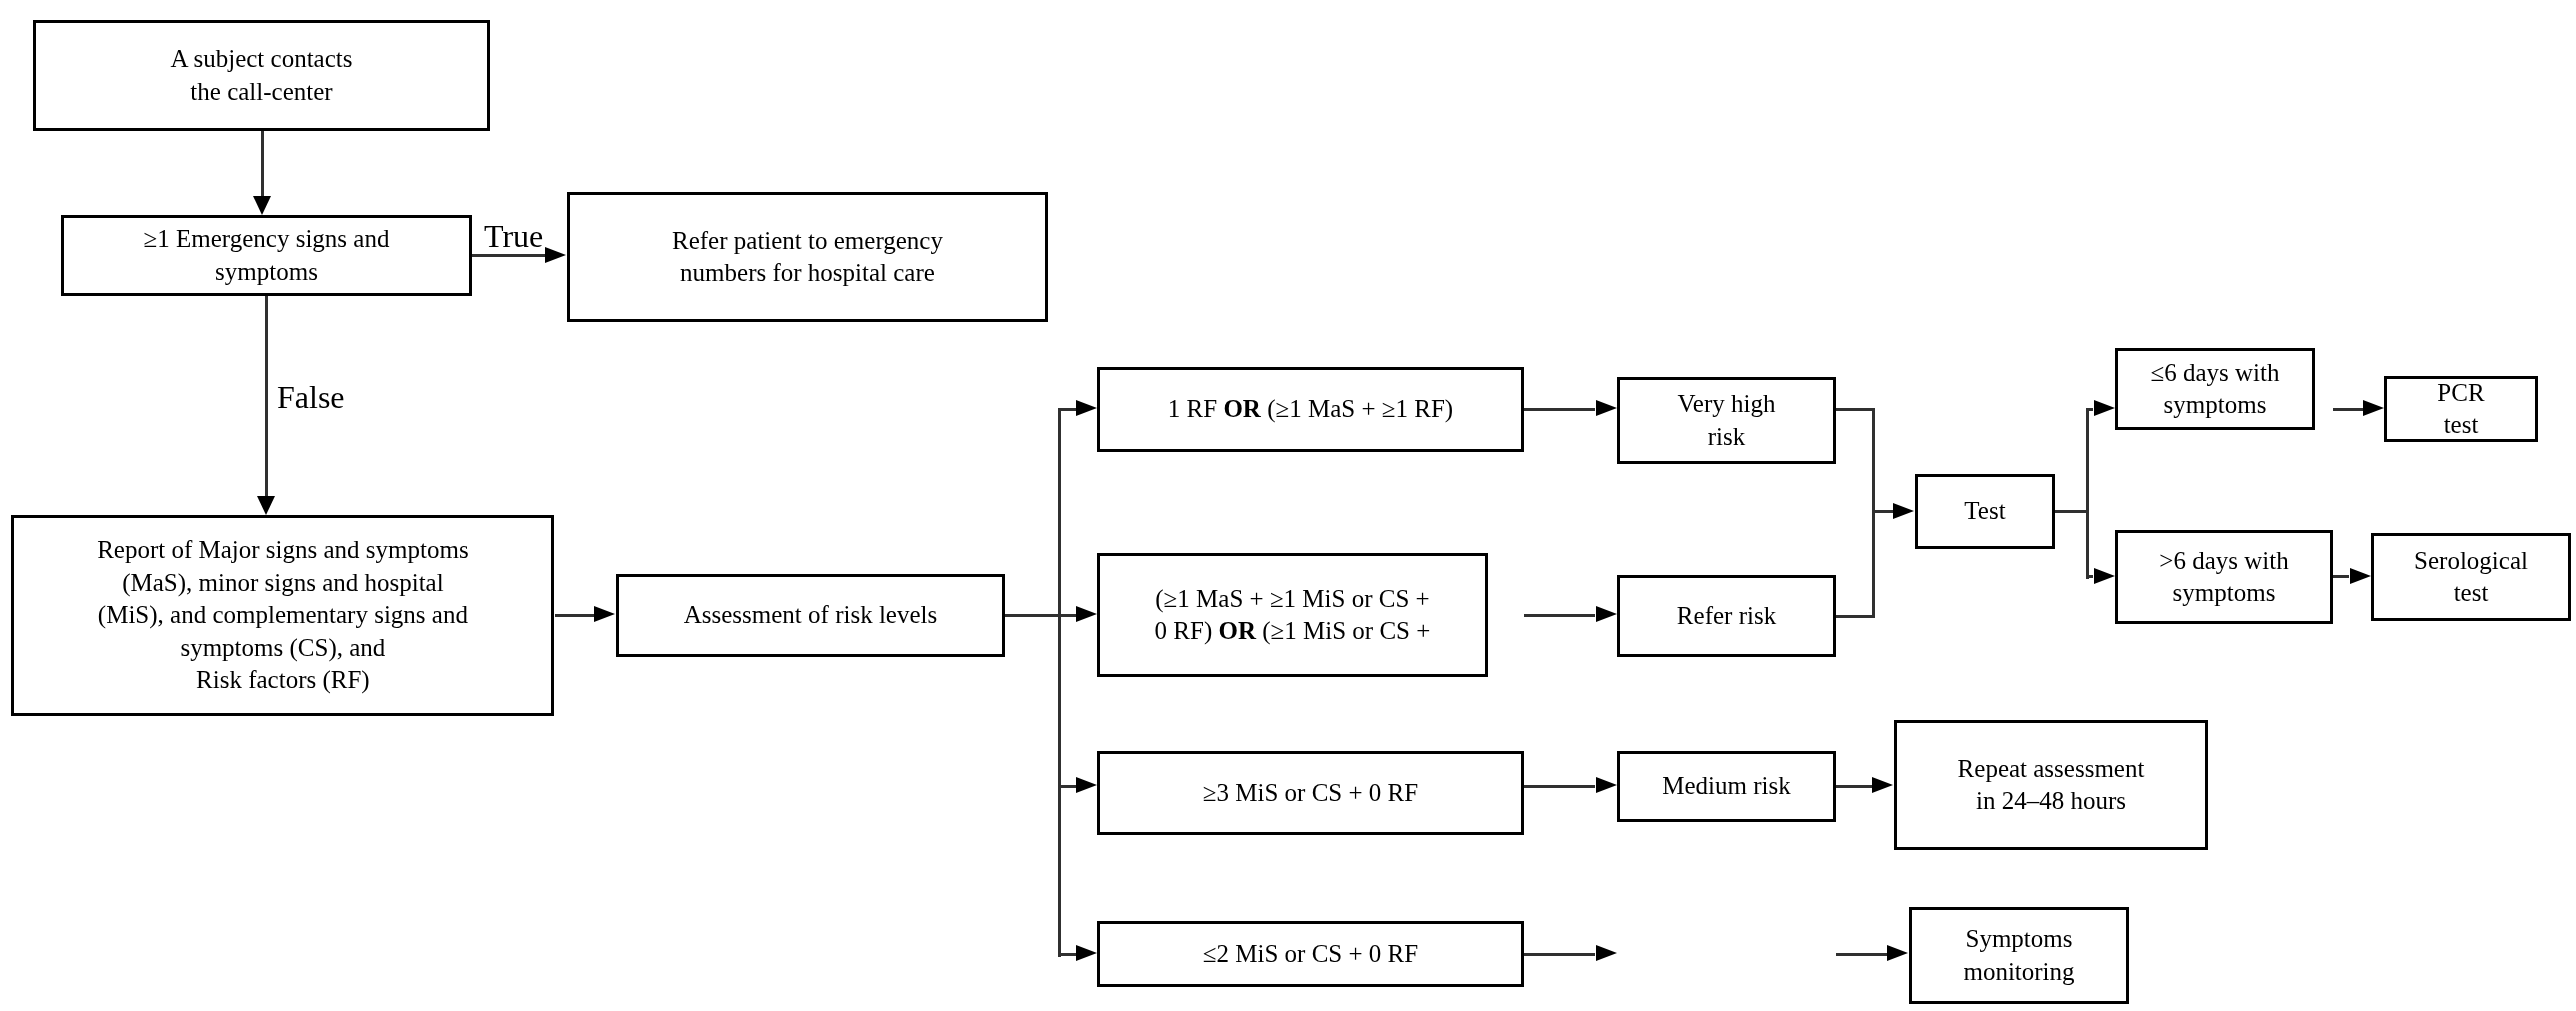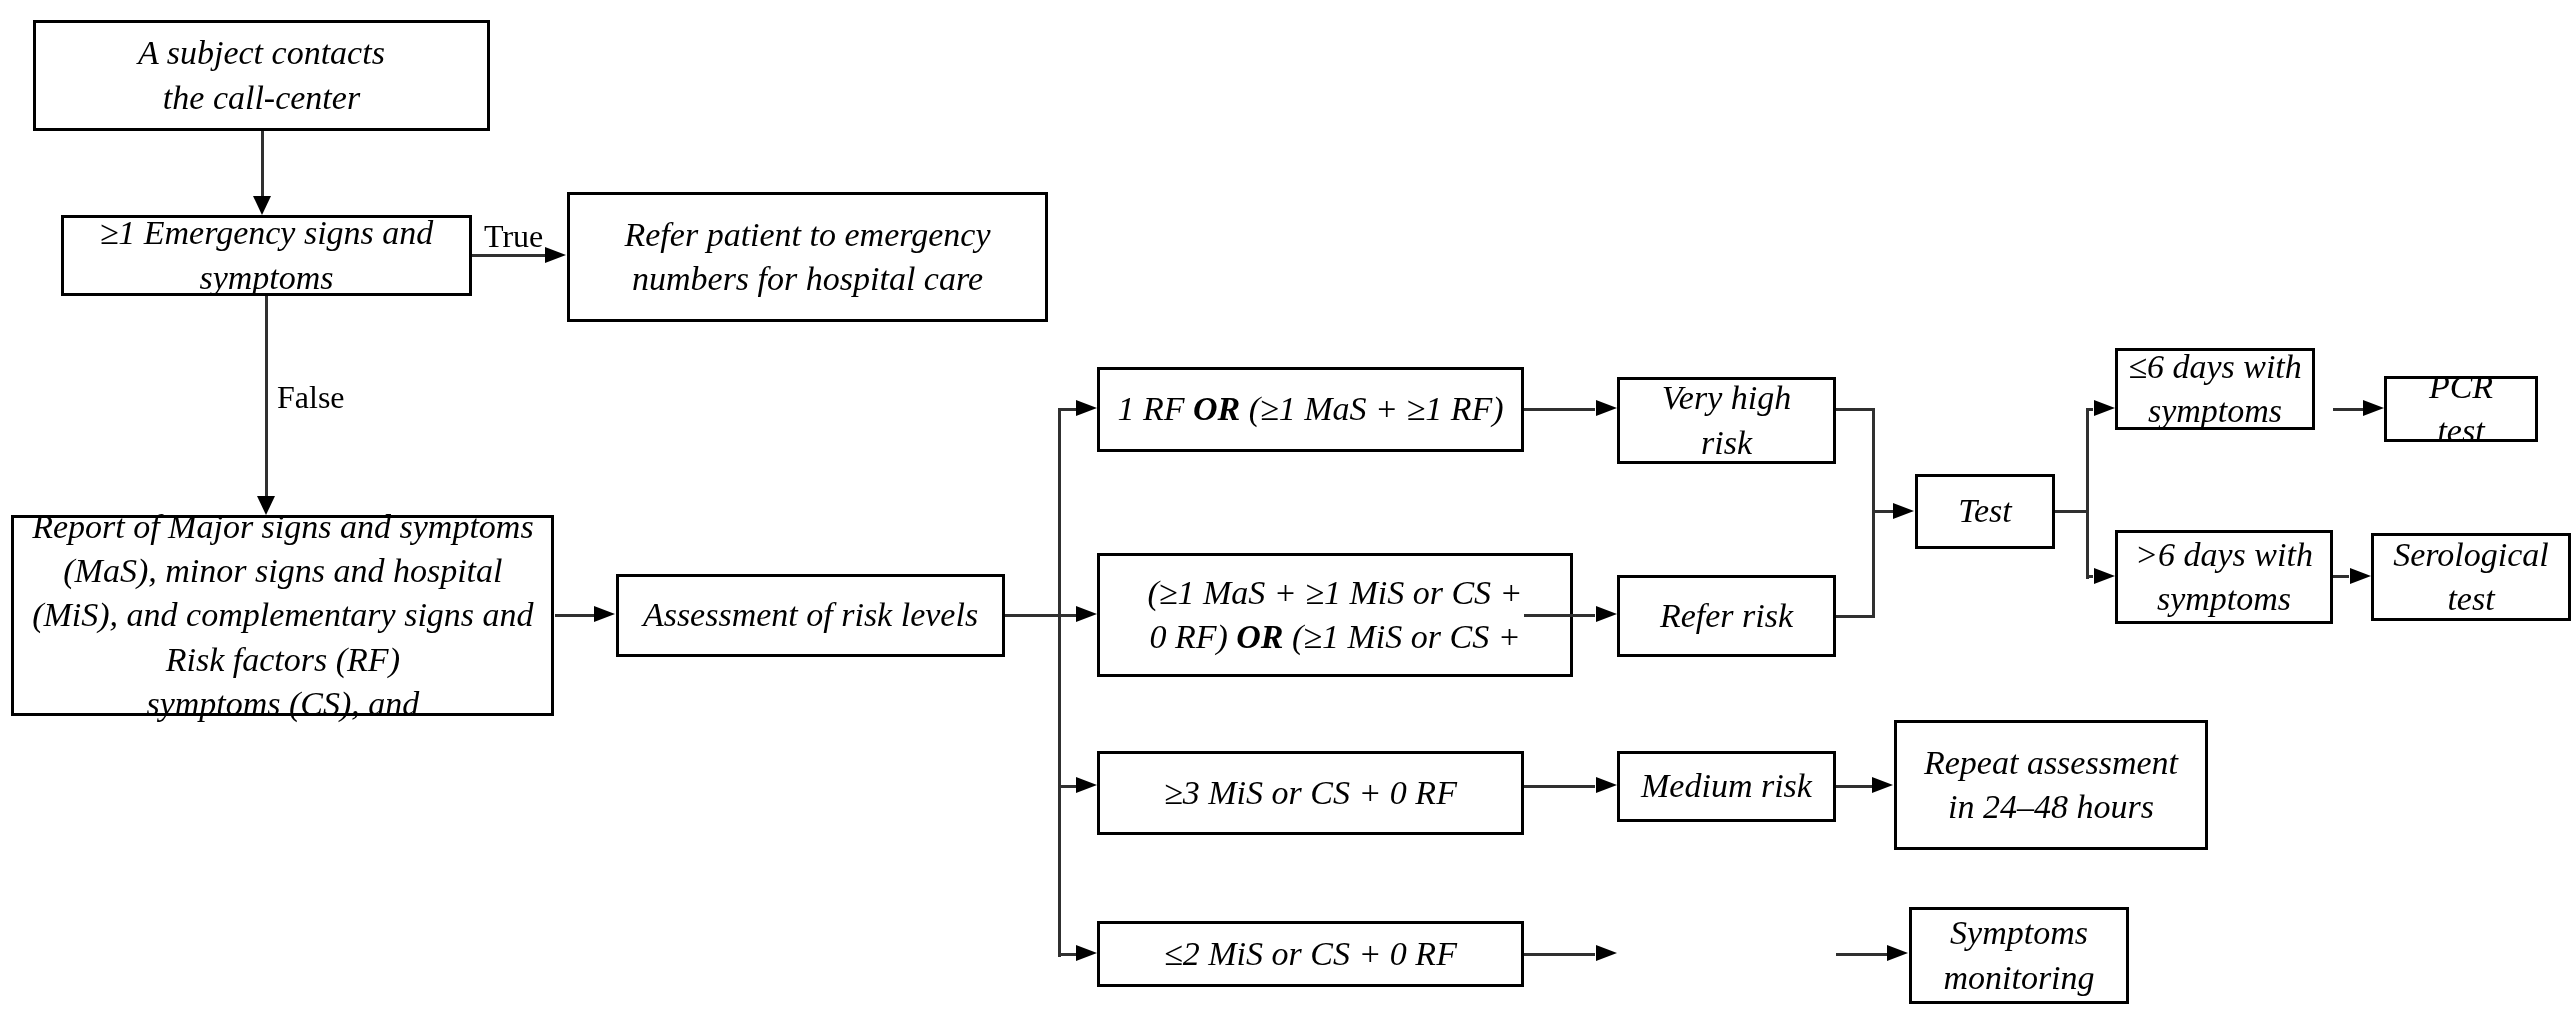--- a/index.html
+++ b/index.html
@@ -13,25 +13,24 @@
   }
   .node{
     position:absolute;
     box-sizing:border-box;
     border:3.2px solid #000000;
     background:#ffffff;
     display:flex;align-items:center;justify-content:center;
     text-align:center;
   }
   .node-text{
-    font-size:34px;
+    font-size:25px;
     line-height:1.30;
     padding:0 3.8px;
     white-space:nowrap;
-    font-style:italic;
   }
   .edge-label{
     position:absolute;
     font-size:32px;
     line-height:1;
     white-space:nowrap;
   }
   .hline{position:absolute;height:2.5px;background:#303030;}
   .vline{position:absolute;width:2.5px;background:#303030;}
   .arrow-right{
@@ -71,38 +70,38 @@
         <div><span>Refer patient to emergency</span></div>
         <div><span>numbers for hospital care</span></div>
       </div>
   </div>
 
   <div class="node" style="left:11.4px;top:515px;width:543px;height:201px">
     <div class="node-text">
         <div><span>Report of Major signs and symptoms</span></div>
         <div><span>(MaS), minor signs and hospital</span></div>
         <div><span>(MiS), and complementary signs and</span></div>
+        <div><span>symptoms (CS), and</span></div>
         <div><span>Risk factors (RF)</span></div>
-        <div><span>symptoms (CS), and</span></div>
       </div>
   </div>
 
   <div class="node" style="left:616px;top:574px;width:389px;height:83px">
     <div class="node-text">
         <div><span>Assessment of risk levels</span></div>
       </div>
   </div>
 
   <div class="node" style="left:1097px;top:367px;width:427px;height:85px">
     <div class="node-text">
         <div><span>1 RF </span><span style="font-weight: bold;">OR</span><span> (≥1 MaS + ≥1 RF)</span></div>
       </div>
   </div>
 
-  <div class="node" style="left:1097px;top:553px;width:476px;height:124px">
+  <div class="node" style="left:1097px;top:553px;width:391px;height:124px">
     <div class="node-text">
         <div><span>(≥1 MaS + ≥1 MiS or CS +</span></div>
         <div><span>0 RF) </span><span style="font-weight: bold;">OR</span><span> (≥1 MiS or CS +</span></div>
       </div>
   </div>
 
   <div class="node" style="left:1097px;top:751px;width:427px;height:84px">
     <div class="node-text">
         <div><span>≥3 MiS or CS + 0 RF</span></div>
       </div>

